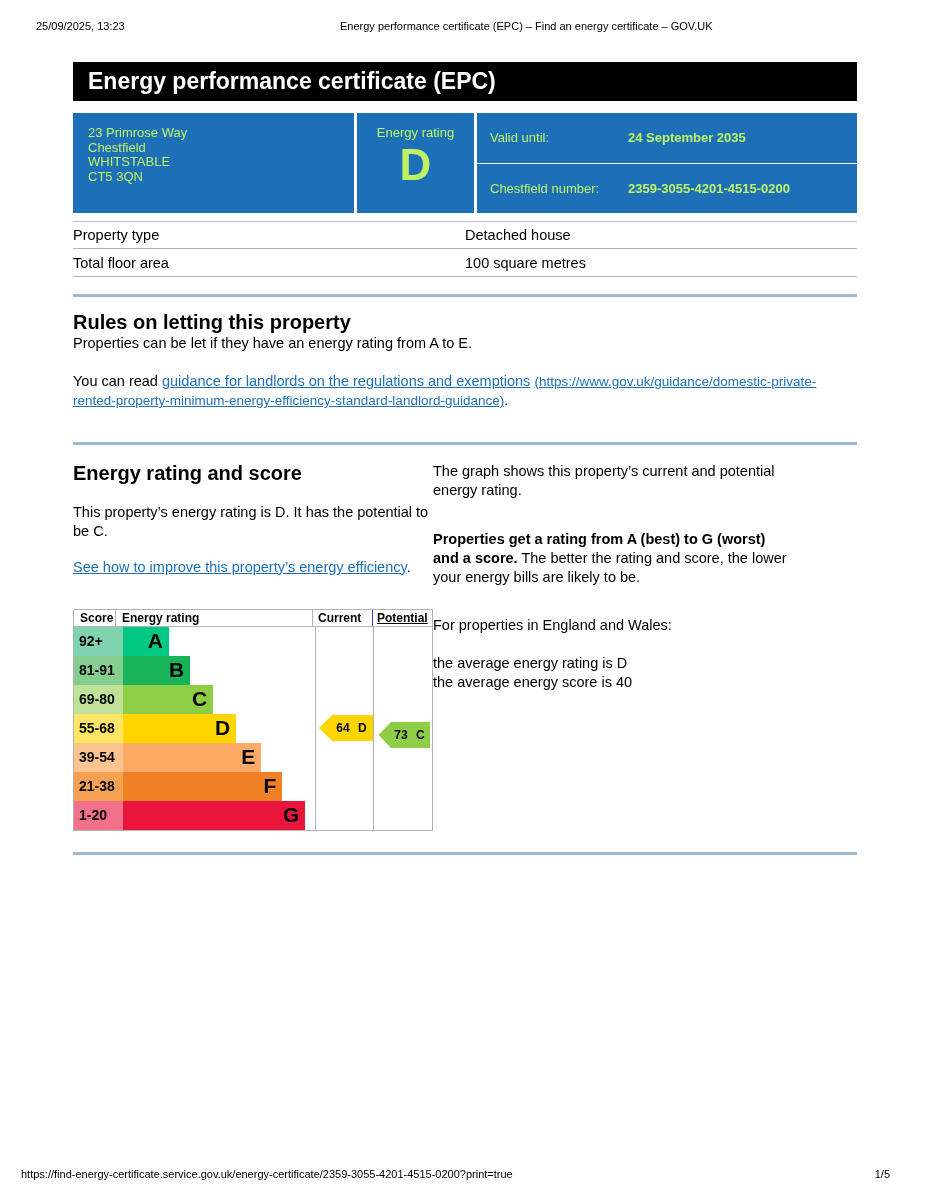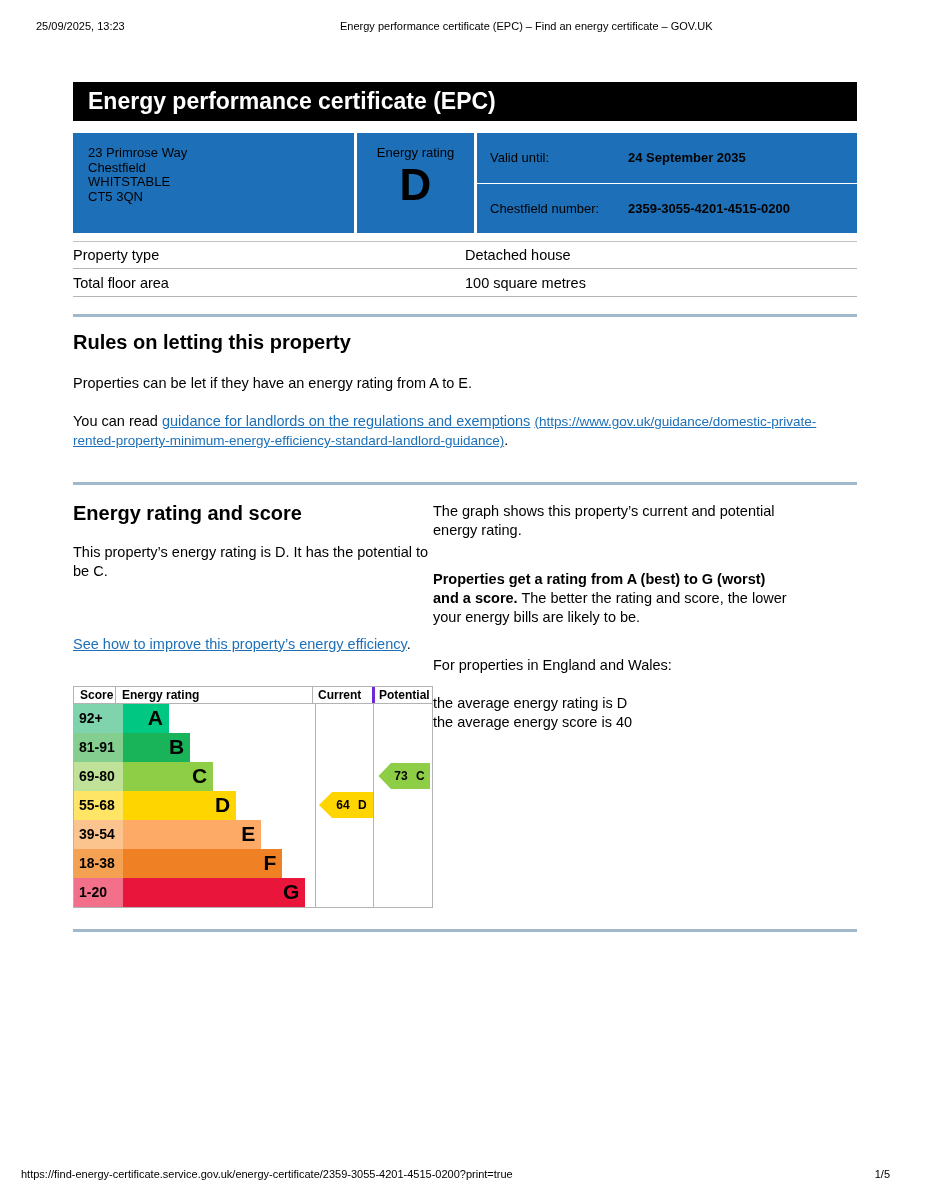--- a/index.html
+++ b/index.html
@@ -12,28 +12,28 @@
     overflow: hidden;
   }
   
   .print-header { position: absolute; top: 20px; left: 0; right: 0; height: 14px; font-size: 11px; color: #000; }
   .print-header .dt { position: absolute; left: 36px; top: 0; }
   .print-header .ttl { position: absolute; left: 340px; top: 0; }
   .print-footer { position: absolute; bottom: 18px; left: 0; right: 0; height: 14px; font-size: 11px; }
   .print-footer .url { position: absolute; left: 21px; top: 0; }
   .print-footer .pg { position: absolute; right: 38px; top: 0; }
 
-  .content { padding: 82px 71px 0 73px; border-radius: 28px; }
+  .content { padding: 62px 71px 0 73px; border-radius: 28px; }
 
   .banner { background: #000; height: 39px; line-height: 39px; padding-left: 15px; margin-bottom: 12px; }
   .banner h1 { color: #fff; font-size: 23px; font-weight: bold; display: inline; }
 
   
   .summary-box { display: flex; background: #fff; height: 100px; gap: 3px; }
-  .cell { background: #1d70b8; color: #000000; }
+  .cell { background: #1d70b8; color: #bef264; }
   .addr-cell { width: 281px; padding: 13px 15px; font-size: 13px; line-height: 14.5px; }
   .rating-cell { width: 117px; text-align: center; padding-top: 12px; }
   .rating-cell .lbl { font-size: 13px; }
   .rating-cell .val { font-size: 44px; font-weight: bold; line-height: 46px; margin-top: 2px; }
   .right-cells { flex: 1; display: flex; flex-direction: column; gap: 1px; }
   .kv-cell { flex: 1; display: flex; align-items: center; padding-left: 13px; font-size: 13px; }
   .kv-cell .k { width: 138px; }
   .kv-cell .v { font-weight: bold; }
 
   
@@ -44,54 +44,54 @@
   .prop-row .v { width: 50%; }
 
   .divider { height: 3px; background: #9fb8cb; border: 0; }
   .div-1 { margin-top: 17px; }
   .div-2 { margin-top: 32px; }
   .div-3 { margin-top: 21px; }
 
   h2 { font-size: 20px; font-weight: bold; line-height: 23px; }
   .h2-rules { margin-top: 14px; }
   p { font-size: 14.5px; line-height: 19px; }
-  .p-rules-1 { margin-top: 20px; }
+  .p-rules-1 { }
   .p-rules-2 { margin-top: 19px; }
   a.lnk { color: #1d70b8; text-decoration: underline; cursor: pointer; }
   .lnk-url { font-size: 13.5px; }
 
   .two-col { display: flex; margin-top: 17px; }
   .col-left { width: 360px; }
   .col-right { width: 361px; }
   .p-rating-sum { margin-top: 18px; }
-  .p-improve { margin-top: 54px; }
+  .p-improve { margin-top: 17px; }
   .p-graph-intro { margin-top: 0; }
   .p-explainer { margin-top: 30px; }
   .p-engwales { margin-top: 29px; }
   .p-averages { margin-top: 19px; }
 
   
   .epc-chart { margin-top: 32px; width: 360px; border: 1px solid #b1b4b6; }
   .chart-header { display: flex; height: 17px; font-size: 12px; font-weight: bold; line-height: 16px; border-bottom: 1px solid #b1b4b6; }
   .ch { height: 100%; }
   .ch-score { width: 41px; padding-left: 6px; }
   .ch-rating { width: 197px; border-left: 1px solid #b1b4b6; padding-left: 6px; }
   .ch-current { width: 60px; border-left: 1px solid #b1b4b6; padding-left: 5px; }
-  .ch-potential { width: 60px; border-left: 3px solid #6d28d9; padding-left: 4px; }
+  .ch-potential { width: 60px; border-left: 1px solid #6d28d9; padding-left: 4px; text-decoration: underline; }
 
   .chart-row { display: flex; height: 29px; }
   .score-cell { width: 50px; font-size: 14px; font-weight: bold; line-height: 29px; padding-left: 5px; }
   .bar-cell { width: 197px; }
   .band-bar { height: 100%; text-align: right; font-size: 21px; font-weight: bold; line-height: 28px; padding-right: 6px; }
   .ind-cell { width: 60px; border-left: 1px solid #b1b4b6; position: relative; }
   .arrow { position: absolute; top: 1px; height: 26px; font-size: 12px; font-weight: bold; line-height: 26px;
            text-align: center; padding-left: 10px; word-spacing: 5px;
            clip-path: polygon(0 50%, 24% 0, 100% 0, 100% 100%, 24% 100%); }
   .arrow-current { left: 3px; width: 55px; }
-  .arrow-potential { left: 4px; width: 52px; }
+  .arrow-potential { left: 4px; width: 52px; margin-top: 36px; }
 </style>
 </head>
 <body>
 
 <div class="print-header">
   <span class="dt">25/09/2025, 13:23</span>
   <span class="ttl">Energy performance certificate (EPC) – Find an energy certificate – GOV.UK</span>
 </div>
 
 <div class="content">
@@ -194,21 +194,21 @@
             </div>
             <div class="chart-row">
               <div class="score-cell" style="background: rgb(251, 196, 142);">39-54</div>
               <div class="bar-cell">
                 <div class="band-bar" style="width: 72%; background: rgb(252, 170, 101);">E</div>
               </div>
               <div class="ind-cell"></div>
               <div class="ind-cell"></div>
             </div>
             <div class="chart-row">
-              <div class="score-cell" style="background: rgb(244, 161, 84);">18-38</div>
+              <div class="score-cell" style="background: rgb(244, 161, 84);">21-38</div>
               <div class="bar-cell">
                 <div class="band-bar" style="width: 83%; background: rgb(239, 128, 35);">F</div>
               </div>
               <div class="ind-cell"></div>
               <div class="ind-cell"></div>
             </div>
             <div class="chart-row">
               <div class="score-cell" style="background: rgb(242, 112, 138);">1-20</div>
               <div class="bar-cell">
                 <div class="band-bar" style="width: 95%; background: rgb(233, 21, 59);">G</div>

